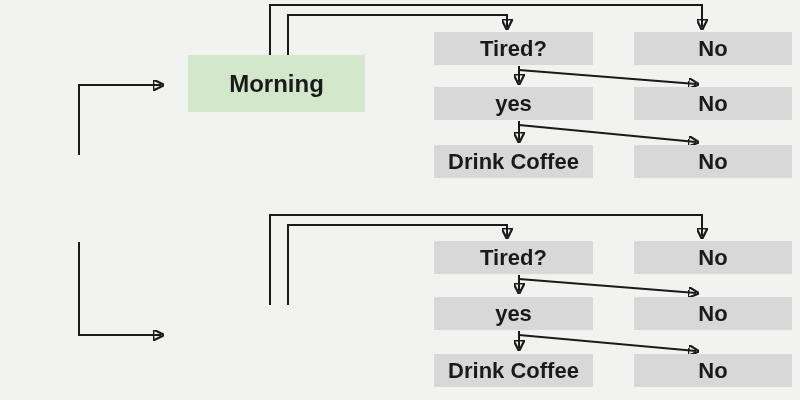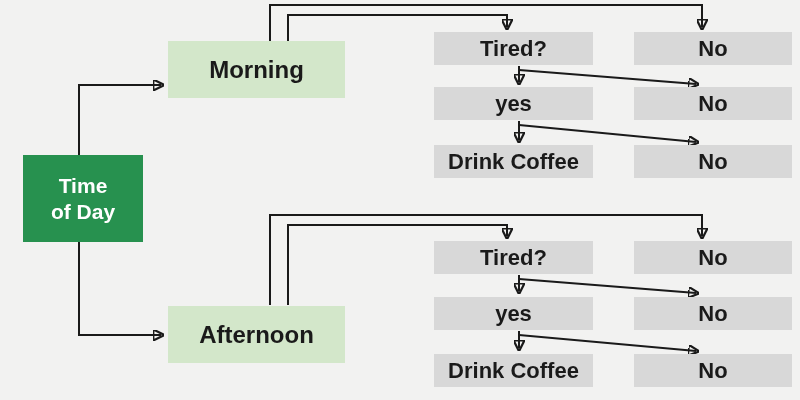--- a/index.html
+++ b/index.html
@@ -18,21 +18,21 @@
   }
   .root{
     left:23px;top:155px;width:120px;height:87px;
     background:var(--root-fill,#27914f);color:#ffffff;
     font-size:21px;line-height:26px;flex-direction:column;
   }
   .branch{
     width:177px;height:57px;left:168px;
     background:var(--branch-fill,#d3e7ca);font-size:24px;
   }
-  .branch.morning{top:41px;}
+  .branch.morning{top:55px;margin-left:20px;}
   .branch.afternoon{top:306px;}
   .step{
     background:var(--step-fill,#d8d8d8);height:33px;font-size:22px;
   }
   .qcol{left:434px;width:159px;}
   .acol{left:634px;width:158px;}
   .r1{top:32px;} .r2{top:87px;} .r3{top:145px;}
   .r4{top:241px;} .r5{top:297px;} .r6{top:354px;}
 </style>
 </head>
@@ -55,27 +55,22 @@
     <path d="M519 121 L519 140" marker-end="url(#ah)"></path>
     <path d="M519 125 L696 142" marker-end="url(#ah)"></path>
     <path d="M270 305 L270 215 L702 215 L702 236" marker-end="url(#ah)"></path>
     <path d="M288 305 L288 225 L507 225 L507 236" marker-end="url(#ah)"></path>
     <path d="M519 275 L519 291" marker-end="url(#ah)"></path>
     <path d="M519 279 L696 293" marker-end="url(#ah)"></path>
     <path d="M519 331 L519 348" marker-end="url(#ah)"></path>
     <path d="M519 335 L696 351" marker-end="url(#ah)"></path>
   </svg>
 
-  <div class="node root">
-    <span>Time</span>
-    <span>of Day</span>
-  </div>
 
   <div class="node branch morning">Morning</div>
-  <div class="node branch afternoon">Afternoon</div>
 
   <div class="node step qcol r1">Tired?</div>
   <div class="node step acol r1">No</div>
   <div class="node step qcol r2">yes</div>
   <div class="node step acol r2">No</div>
   <div class="node step qcol r3">Drink Coffee</div>
   <div class="node step acol r3">No</div>
 
   <div class="node step qcol r4">Tired?</div>
   <div class="node step acol r4">No</div>

